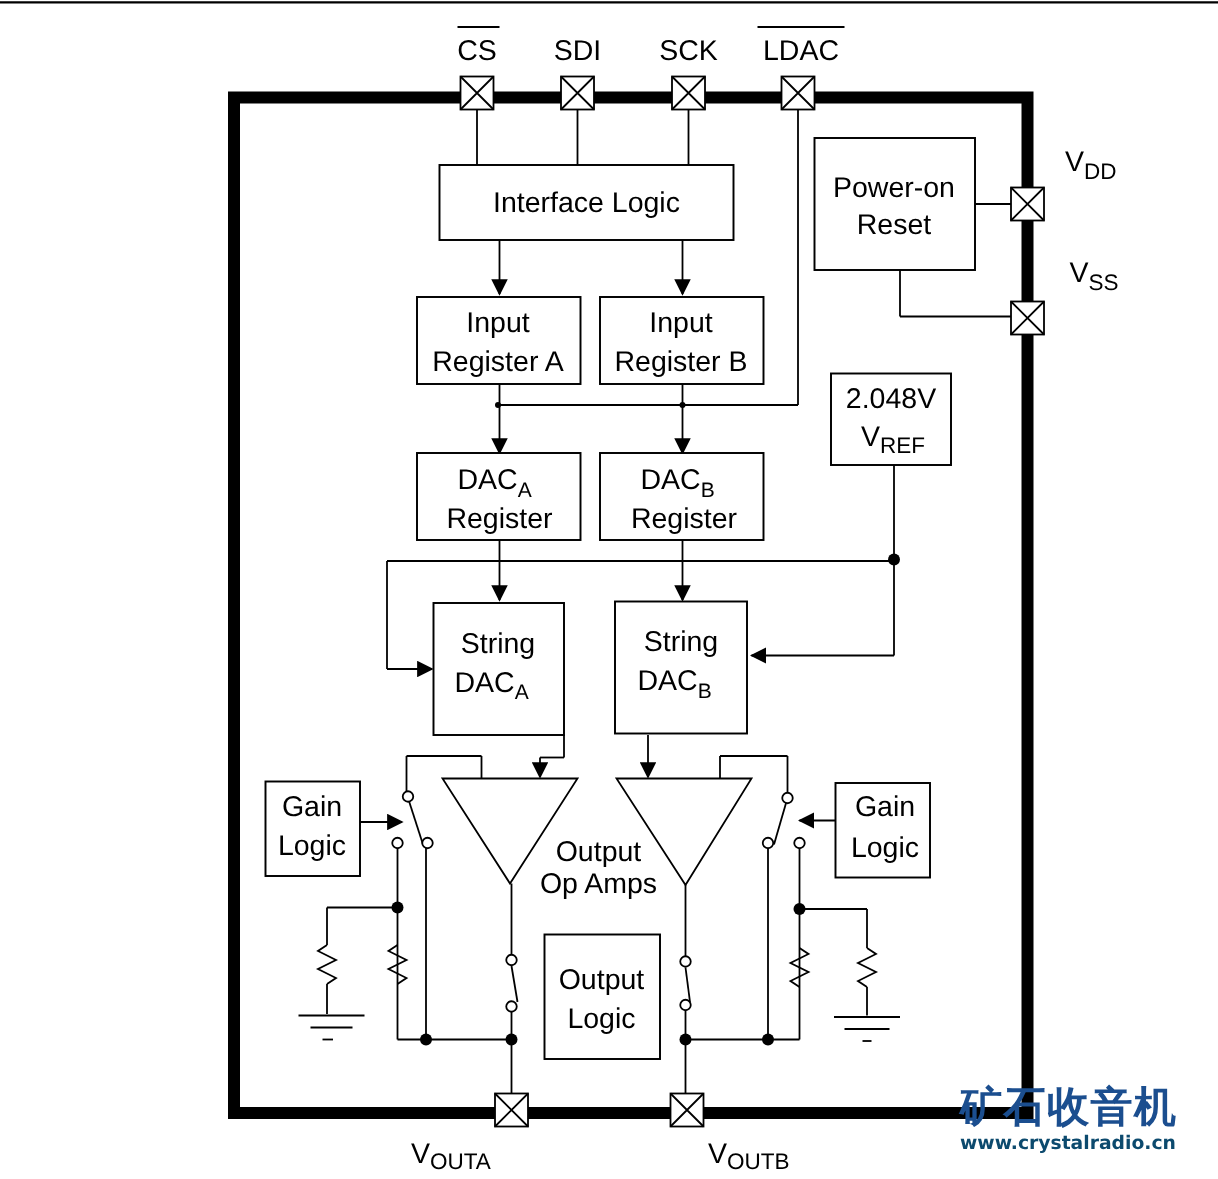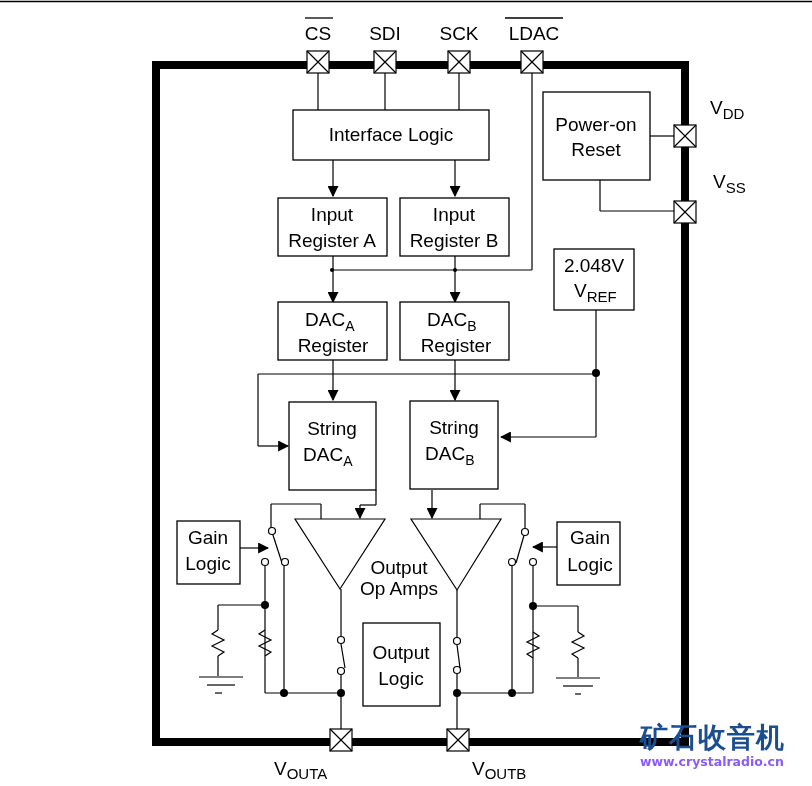--- a/index.html
+++ b/index.html
@@ -4,21 +4,21 @@
 <style>
   html,body{margin:0;padding:0;background:#fff;}
   body{width:812px;height:786px;overflow:hidden;position:relative;font-family:"Liberation Sans",sans-serif;}
   svg{position:absolute;left:0;top:0;}
   .t{font-family:"Liberation Sans",sans-serif;fill:#000;}
   .box{fill:#fff;stroke:#000;stroke-width:1.3;}
   .w{stroke:#000;stroke-width:1.2;fill:none;}
   .pad{fill:#fff;stroke:#000;stroke-width:1.2;}
   .wm{position:absolute;left:640px;top:722px;width:172px;}
   .wm-cn{font-family:"DejaVu Sans",sans-serif;font-weight:bold;color:#1b4e8f;font-size:28px;letter-spacing:1px;line-height:32px;}
-  .wm-url{font-family:"DejaVu Sans",sans-serif;font-weight:bold;color:#8b5cf6;font-size:12.5px;line-height:16px;}
+  .wm-url{font-family:"DejaVu Sans",sans-serif;font-weight:bold;color:#0c4a6e;font-size:12.5px;line-height:16px;}
 </style>
 </head>
 <body>
 
 <svg width="812" height="786" viewBox="0 0 812 786">
   <defs>
     <marker id="ah" viewBox="0 0 10 10" refX="9" refY="5" markerWidth="11" markerHeight="11" markerUnits="userSpaceOnUse" orient="auto">
       <path d="M0,0 L10,5 L0,10 z" fill="#000"></path>
     </marker>
   </defs>

